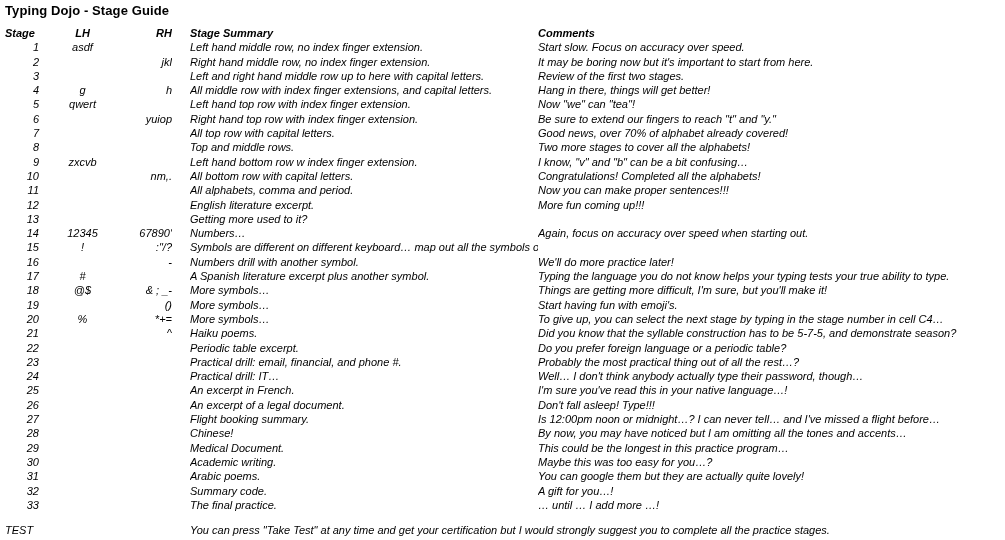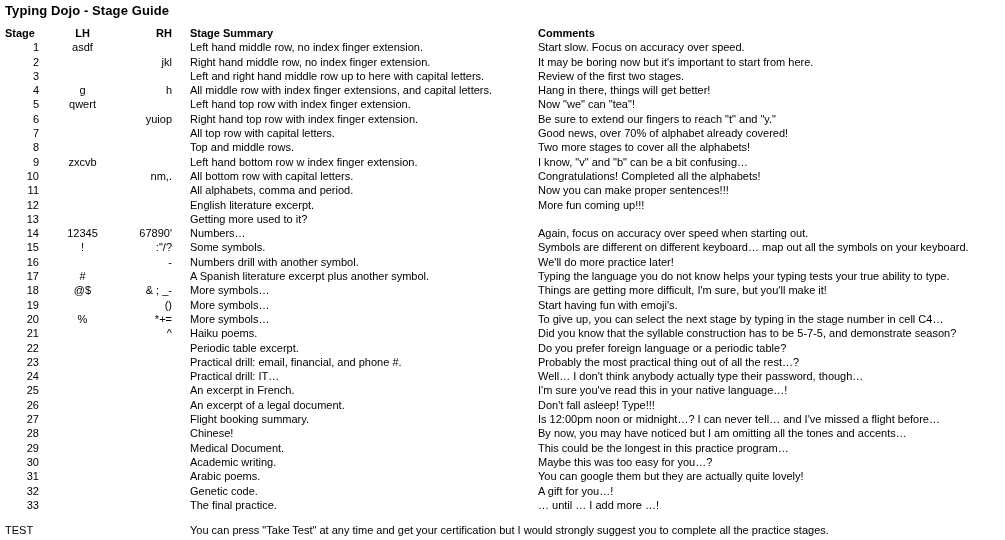--- a/index.html
+++ b/index.html
@@ -18,20 +18,21 @@
     font-weight: 700;
     line-height: 16px;
     margin-bottom: 7px;
     letter-spacing: 0.1px;
   }
   .grid-row {
     display: grid;
     grid-template-columns: 40px 75px 52px 18px 348px 1fr;
     line-height: 14.3px;
     align-items: baseline;
+    font-style: italic;
   }
   .header-row { font-weight: 700; }
   .cell { white-space: nowrap; overflow: hidden; }
   .cell-stage { text-align: right; padding-right: 6px; }
   .header-row .cell-stage { text-align: left; padding-right: 0; }
   .cell-lh { text-align: center; }
   .cell-rh { text-align: right; }
   .cell-summary { }
   .cell-comments { }
   .test-row { margin-top: 11px; }
@@ -179,21 +180,20 @@
     <div class="cell"></div>
     <div class="cell cell-summary">Numbers…</div>
     <div class="cell cell-comments">Again, focus on accuracy over speed when starting out.</div>
   </div>
 
   <div class="grid-row">
     <div class="cell cell-stage">15</div>
     <div class="cell cell-lh">!</div>
     <div class="cell cell-rh">:"/?</div>
     <div class="cell"></div>
-    <div class="cell cell-summary">Some symbols.</div>
     <div class="cell cell-comments">Symbols are different on different keyboard… map out all the symbols on your keyboard.</div>
   </div>
 
   <div class="grid-row">
     <div class="cell cell-stage">16</div>
     <div class="cell cell-lh"></div>
     <div class="cell cell-rh">-</div>
     <div class="cell"></div>
     <div class="cell cell-summary">Numbers drill with another symbol.</div>
     <div class="cell cell-comments">We'll do more practice later!</div>
@@ -332,21 +332,21 @@
     <div class="cell"></div>
     <div class="cell cell-summary">Arabic poems.</div>
     <div class="cell cell-comments">You can google them but they are actually quite lovely!</div>
   </div>
 
   <div class="grid-row">
     <div class="cell cell-stage">32</div>
     <div class="cell cell-lh"></div>
     <div class="cell cell-rh"></div>
     <div class="cell"></div>
-    <div class="cell cell-summary">Genetic code.</div>
+    <div class="cell cell-summary">Summary code.</div>
     <div class="cell cell-comments">A gift for you…!</div>
   </div>
 
   <div class="grid-row">
     <div class="cell cell-stage">33</div>
     <div class="cell cell-lh"></div>
     <div class="cell cell-rh"></div>
     <div class="cell"></div>
     <div class="cell cell-summary">The final practice.</div>
     <div class="cell cell-comments">… until … I add more …!</div>

